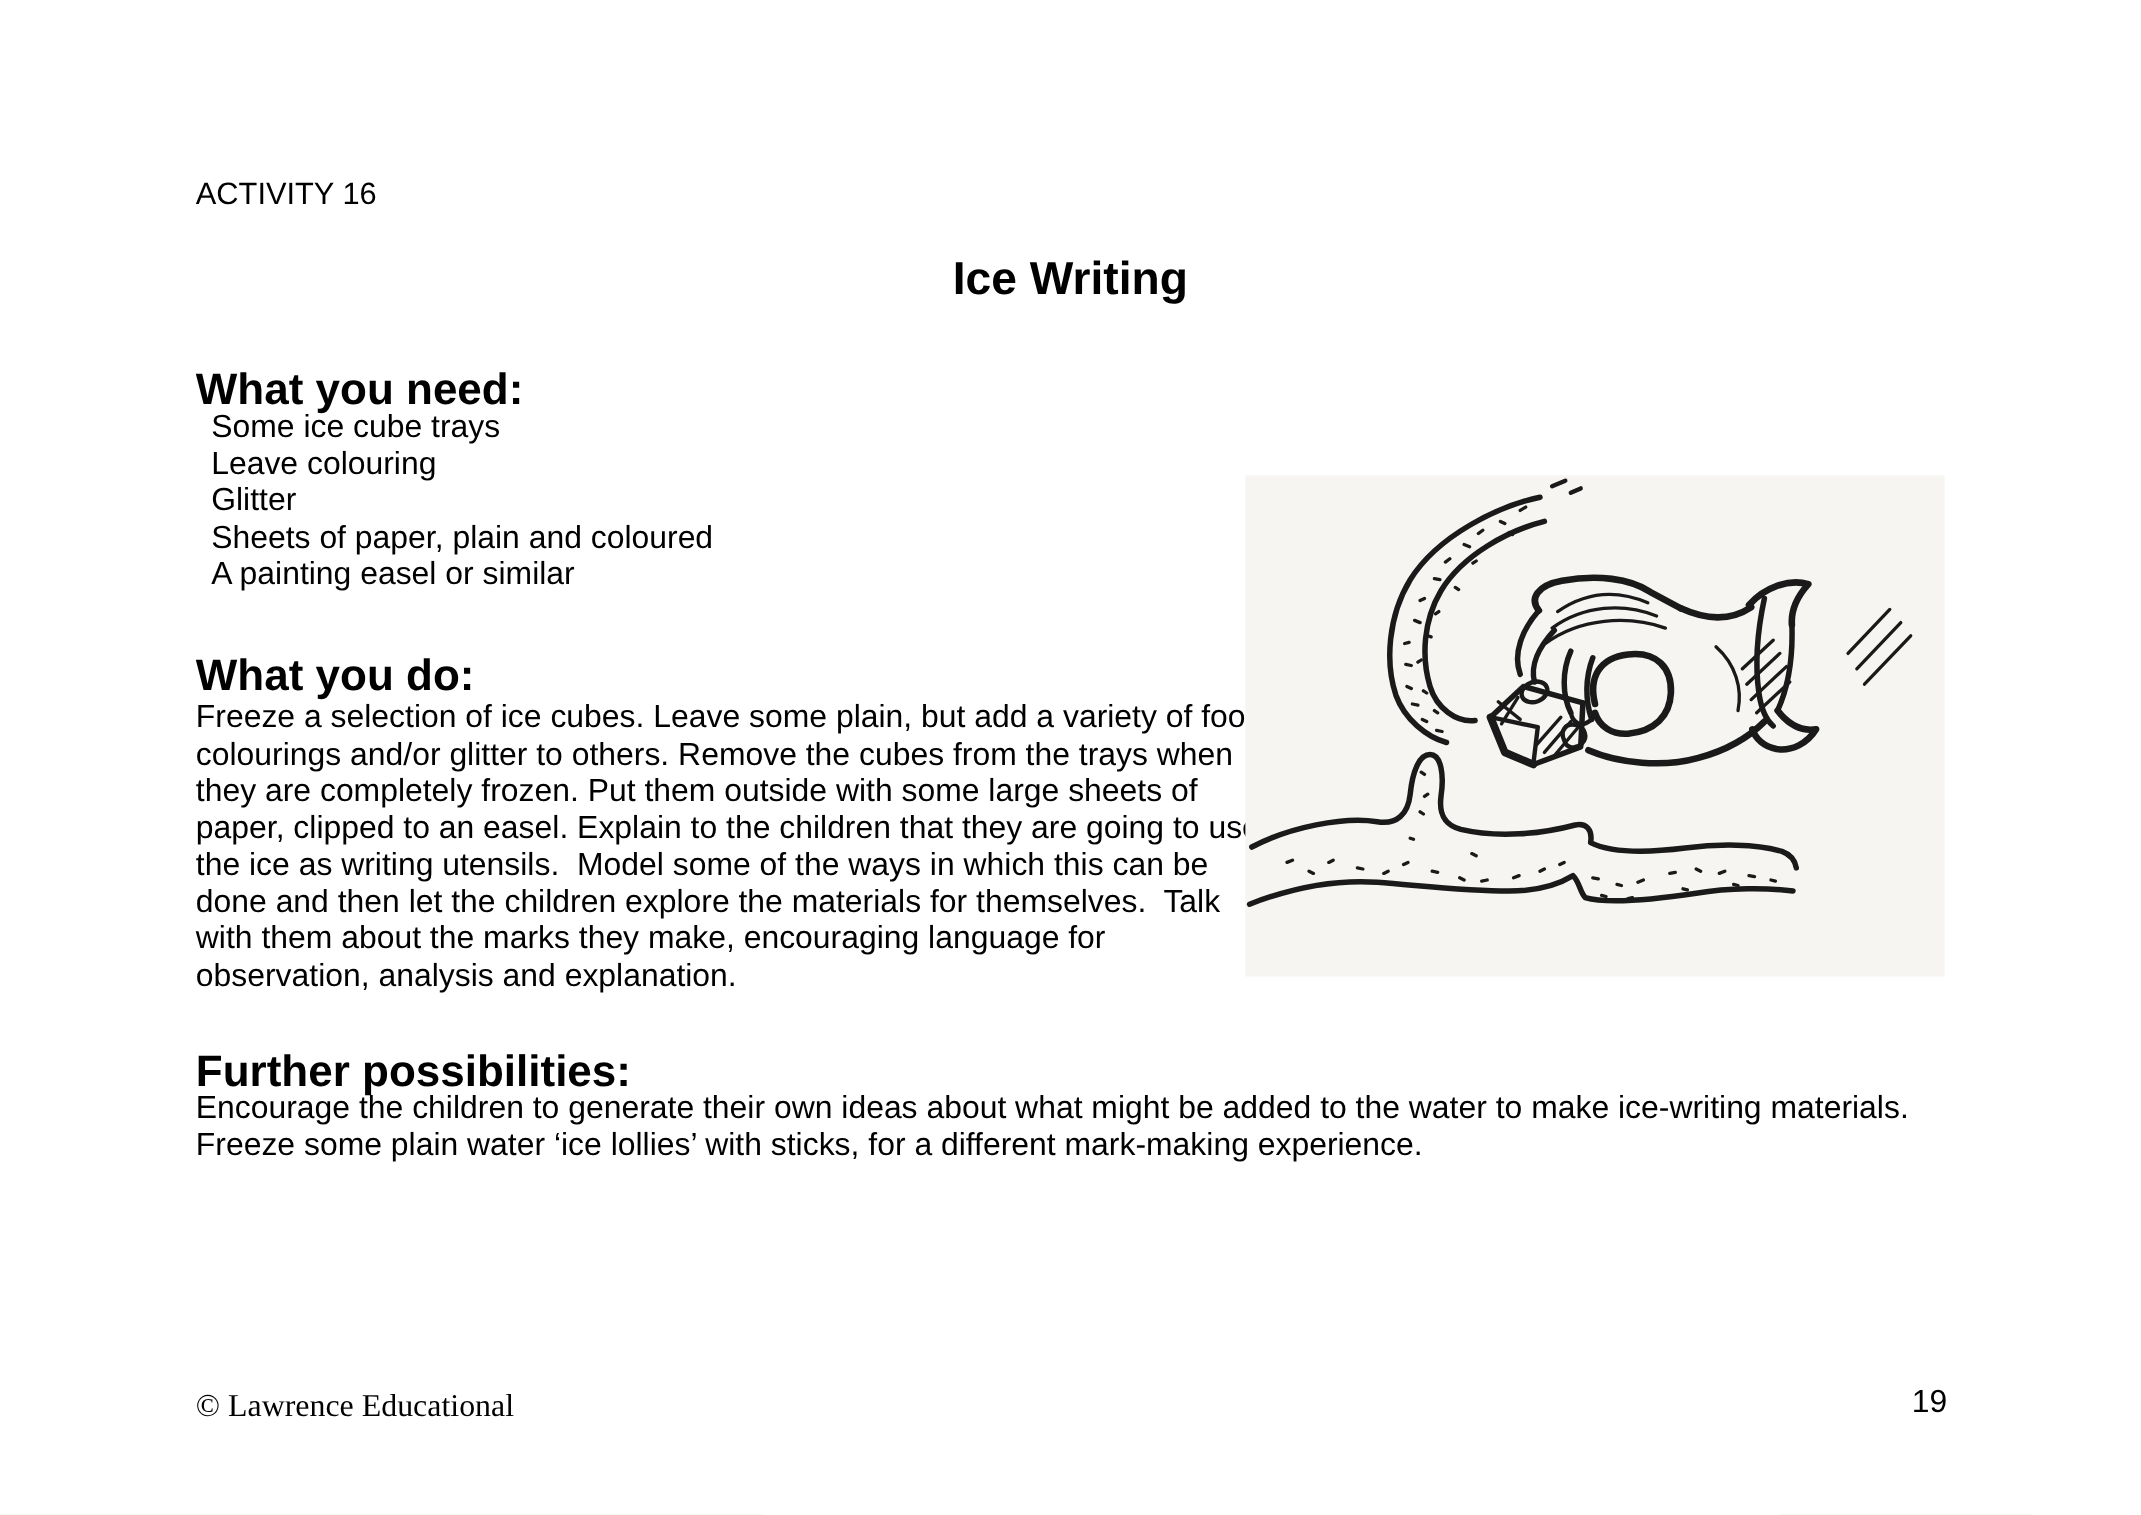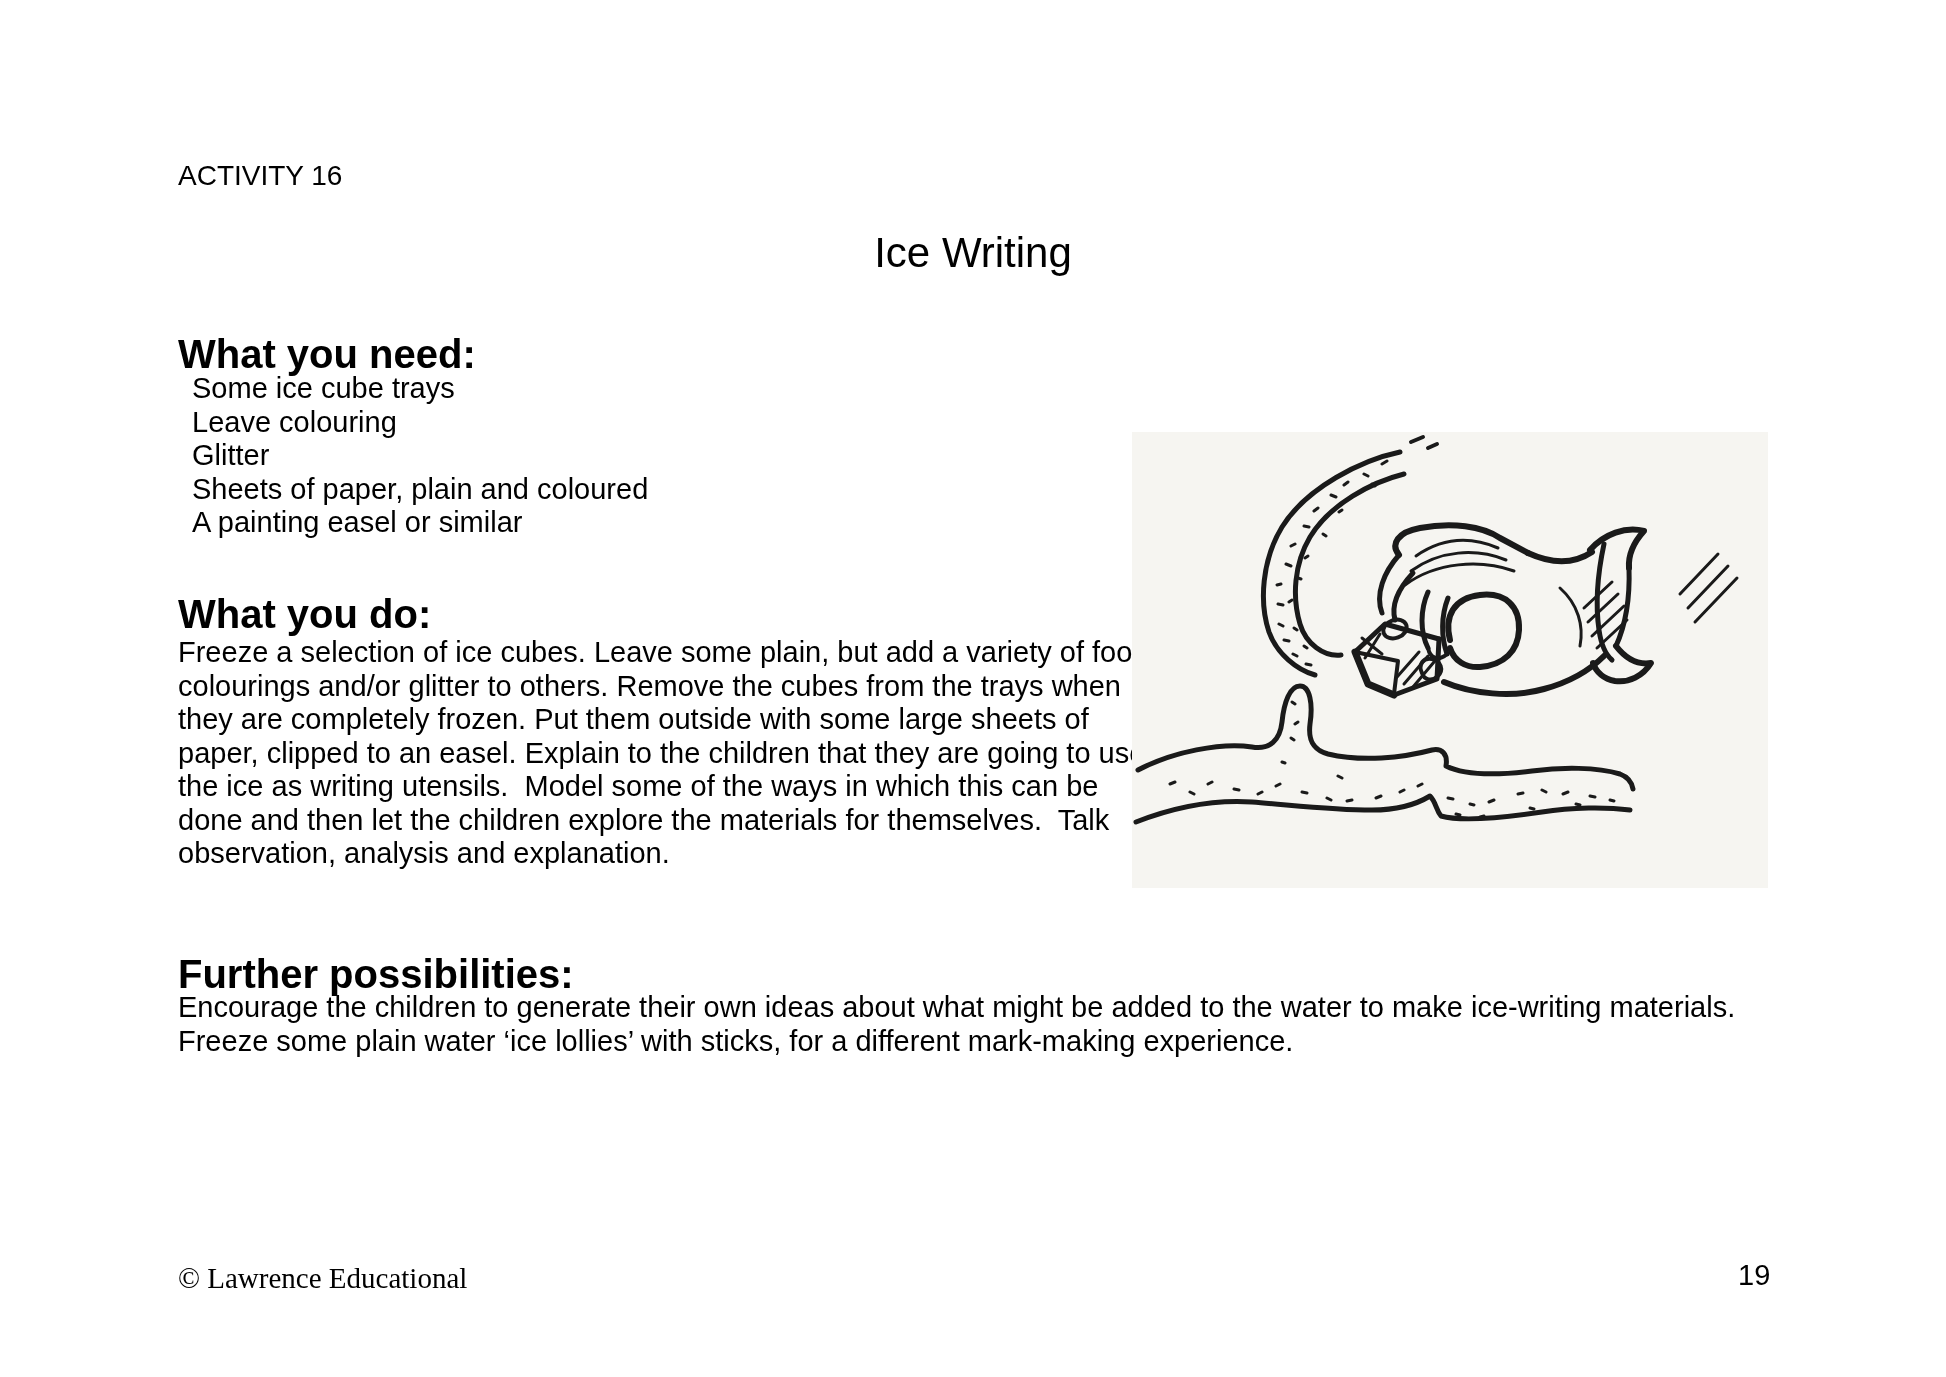--- a/index.html
+++ b/index.html
@@ -14,21 +14,21 @@
   }
   .abs { position: absolute; }
   .activity {
     left: 178px; top: 161px;
     font-size: 28px; line-height: 30px;
   }
   .title {
     left: 0; right: 0; top: 231px;
     text-align: center;
     font-size: 42px; line-height: 44px;
-    font-weight: normal;
+    font-weight: bold;
     margin: 0;
   }
   .sec-heading {
     font-size: 40px; line-height: 34px;
     font-weight: bold;
     margin: 0;
   }
   .h-need    { left: 178px; top: 337px; }
   .h-do      { left: 178px; top: 597px; }
   .h-further { left: 178px; top: 957px; }
@@ -71,20 +71,21 @@
   </div>
 
   <h2 class="abs sec-heading h-do">What you do:</h2>
   <div class="abs lines b-do">
     <div class="tline">Freeze a selection of ice cubes. Leave some plain, but add a variety of food</div>
     <div class="tline">colourings and/or glitter to others. Remove the cubes from the trays when</div>
     <div class="tline">they are completely frozen. Put them outside with some large sheets of</div>
     <div class="tline">paper, clipped to an easel. Explain to the children that they are going to use</div>
     <div class="tline">the ice as writing utensils.  Model some of the ways in which this can be</div>
     <div class="tline">done and then let the children explore the materials for themselves.  Talk</div>
+    <div class="tline">with them about the marks they make, encouraging language for</div>
     <div class="tline">observation, analysis and explanation.</div>
   </div>
 
   <h2 class="abs sec-heading h-further">Further possibilities:</h2>
   <div class="abs lines b-further">
     <div class="tline">Encourage the children to generate their own ideas about what might be added to the water to make ice-writing materials.</div>
     <div class="tline">Freeze some plain water ‘ice lollies’ with sticks, for a different mark-making experience.</div>
   </div>
 
   <svg class="abs illustration" viewBox="0 0 636 456" xmlns="http://www.w3.org/2000/svg">

